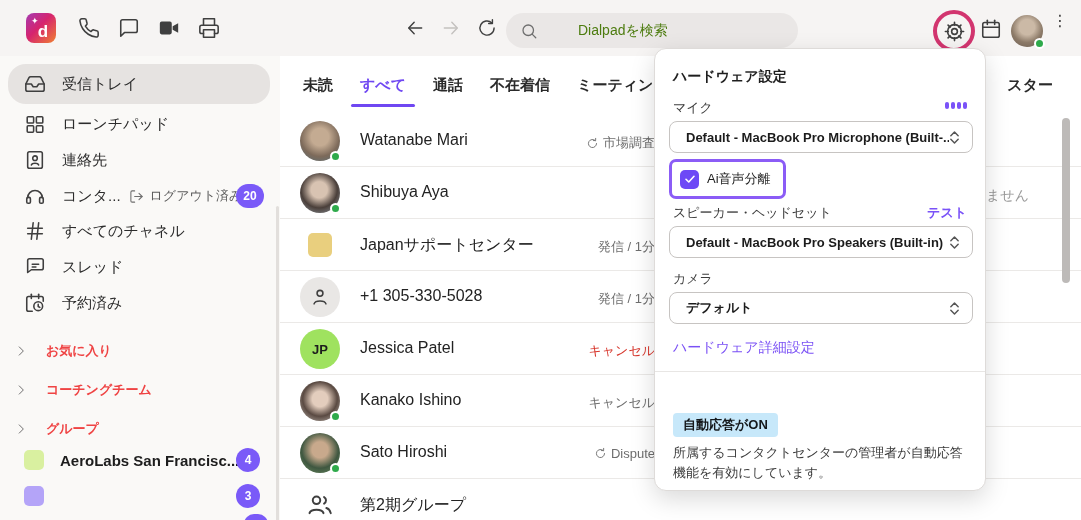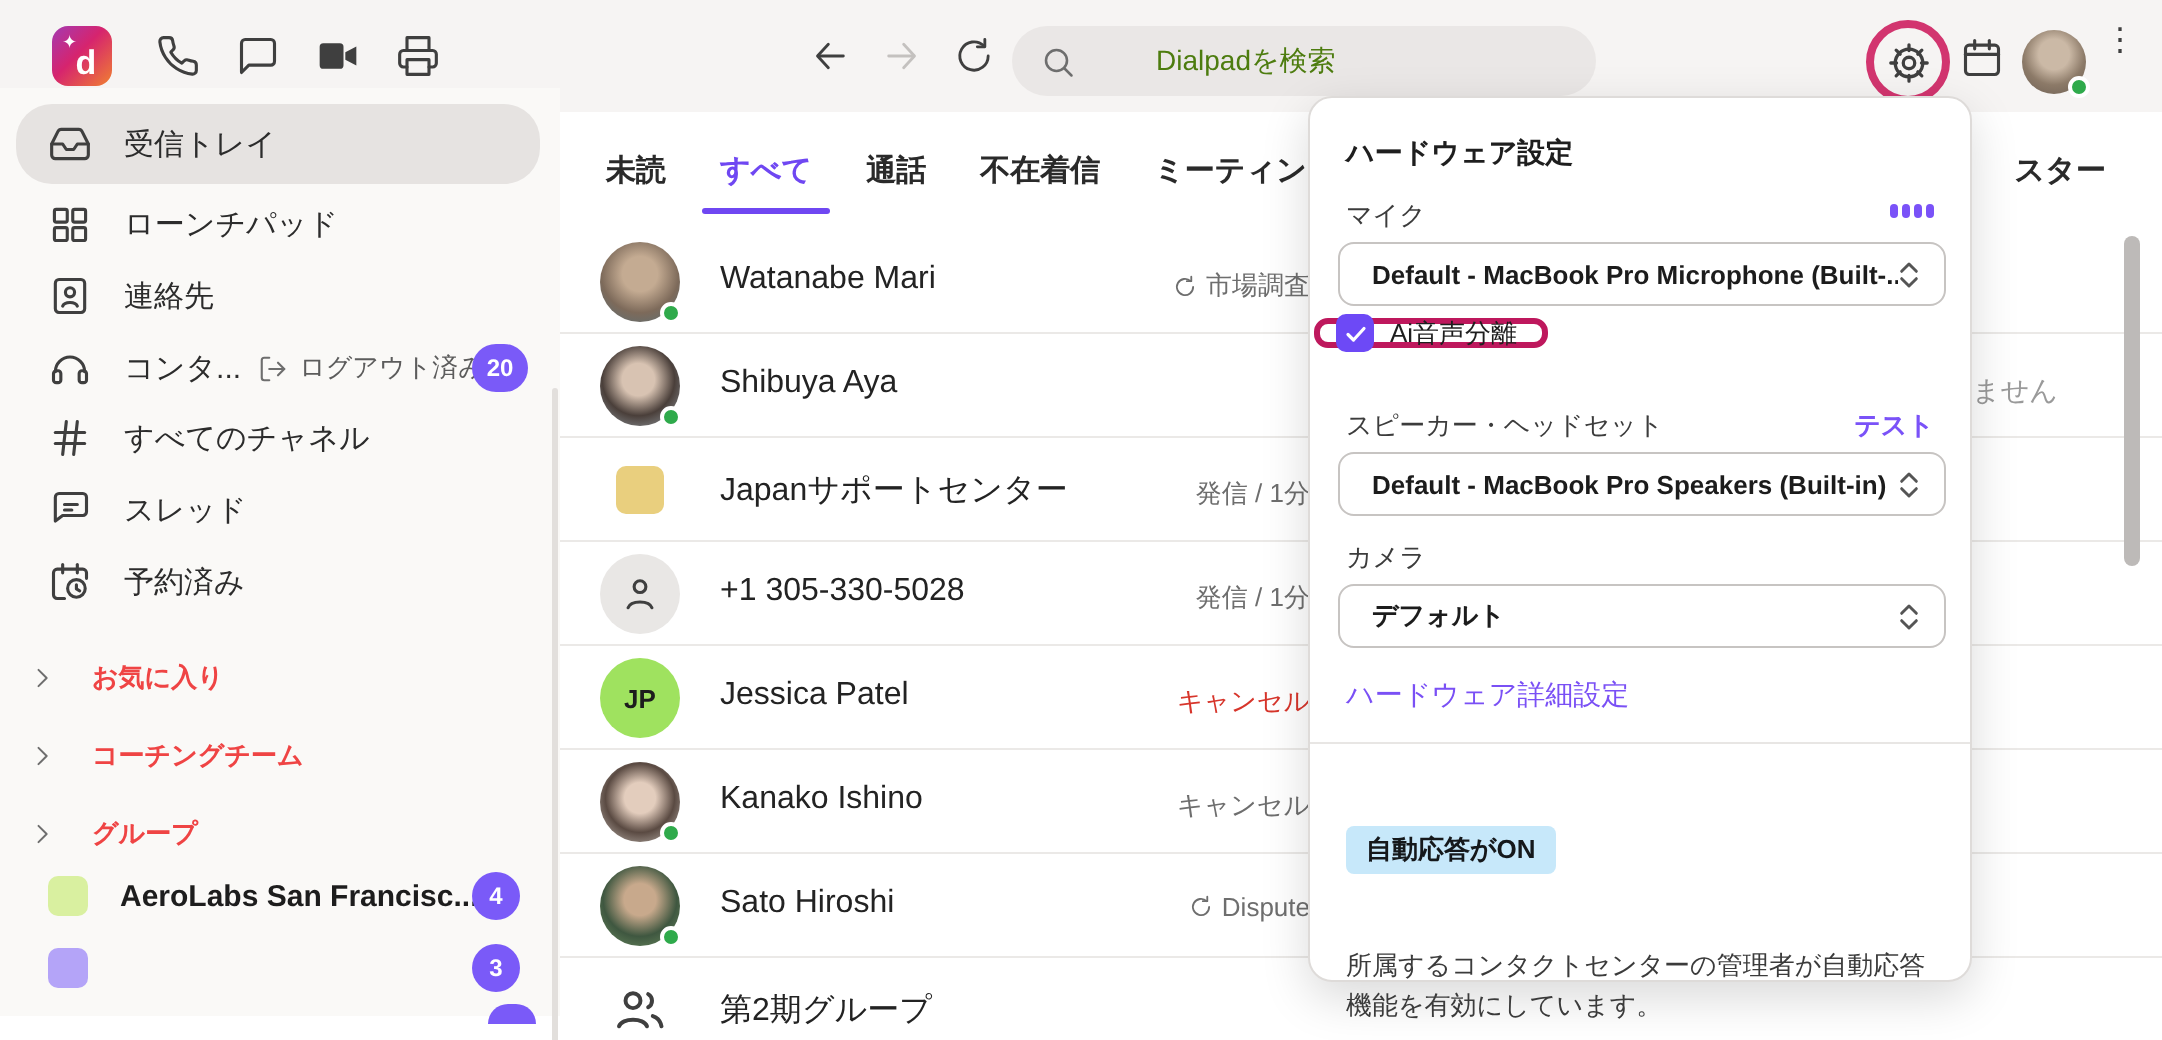--- a/index.html
+++ b/index.html
@@ -20,21 +20,21 @@
   .search .ph { color:#4d7c0f; font-size:14px; margin-left:40px; }
   .gear-ring { position:absolute; left:933px; top:10px; width:42px; height:42px; border-radius:50%;
                border:4px solid #d2356f; display:flex; align-items:center; justify-content:center; }
   .avatar-top { position:absolute; left:1011px; top:15px; width:32px; height:32px; border-radius:50%;
                 background:radial-gradient(circle at 50% 38%, #cbb9a6 0 30%, #8c7a68 60%, #6b5d52 100%); }
   .dot { position:absolute; width:11px; height:11px; border-radius:50%; background:#2faa4b; border:2px solid #fff; }
   .kebab { position:absolute; left:1052px; top:17px; width:16px; height:22px; font-size:16px; color:#3f3f3f;
            letter-spacing:0; line-height:7px; text-align:center; cursor:pointer; }
 
   
-  .sidebar { position:absolute; left:0; top:44px; width:280px; height:464px; background:#faf9f7; }
+  .sidebar { position:absolute; left:0; top:56px; width:280px; height:464px; background:#faf9f7; }
   .side-row { position:absolute; left:8px; width:262px; height:36px; display:flex; align-items:center;
               padding-left:16px; border-radius:18px; cursor:pointer; }
   .side-row.sel { background:#e6e3e1; height:40px; }
   .side-row .lbl { font-size:15px; color:#2c2c2c; margin-left:16px; white-space:nowrap; }
   .side-row svg { flex:0 0 auto; }
   .lo-status { font-size:13px; color:#5c5c5c; margin-left:6px; white-space:nowrap; }
   .badge-pill { position:absolute; right:6px; background:#7a5af8; color:#fff; font-size:12px; font-weight:bold;
                 min-width:28px; height:24px; border-radius:12px; display:flex; align-items:center; justify-content:center; }
   .badge-circ { position:absolute; right:10px; width:24px; height:24px; border-radius:50%; background:#7a5af8;
                 color:#fff; font-size:12px; font-weight:bold; display:flex; align-items:center; justify-content:center; }
@@ -75,30 +75,30 @@
   
   .popup { position:absolute; left:654px; top:48px; width:332px; height:443px; background:#fff;
            border:1px solid #dedbd9; border-radius:12px; box-shadow:0 8px 24px rgba(0,0,0,.15); z-index:10; }
   .pp-title { position:absolute; left:18px; top:19px; font-size:14px; font-weight:bold; color:#1e1e1e; }
   .pp-label { position:absolute; left:18px; font-size:13px; color:#3c3c3c; }
   .mic-dots { position:absolute; right:18px; top:53px; display:flex; gap:2px; }
   .mic-dots i { width:4px; height:7px; border-radius:2px; background:#7a52f8; }
   .pp-select { position:absolute; left:14px; width:304px; height:32px; border:1px solid #c7c4c2; border-radius:8px;
                display:flex; align-items:center; padding:0 12px 0 16px; cursor:pointer; background:#fff; }
   .pp-select .val { font-size:13px; font-weight:bold; color:#1c1c1c; white-space:nowrap; overflow:hidden; flex:1; }
-  .chk-box { position:absolute; left:2px; top:110px; height:15px; border:3px solid #be185d; border-radius:7px;
+  .chk-box { position:absolute; left:14px; top:110px; height:40px; border:3px solid #8b5cf6; border-radius:7px;
              display:flex; align-items:center; padding:0 12px 0 8px; gap:8px; cursor:pointer; }
   .chk { width:19px; height:19px; border-radius:5px; background:#6d49f6; display:flex; align-items:center; justify-content:center; }
   .chk-lbl { font-size:13px; color:#1e1e1e; }
   .pp-link { position:absolute; left:18px; font-size:14px; color:#7a50f5; cursor:pointer; }
   .test-link { position:absolute; right:18px; top:155px; font-size:13px; font-weight:bold; color:#7a52f8; cursor:pointer; }
   .pp-div { position:absolute; left:0; top:322px; width:100%; height:1px; background:#e8e6e4; }
   .pp-badge { position:absolute; left:18px; top:364px; background:#c7e8fa; color:#15181b; font-size:13px;
               font-weight:bold; padding:3px 10px; border-radius:4px; }
-  .pp-para { position:absolute; left:18px; top:394px; width:298px; font-size:13px; color:#3b3b3b; line-height:1.55;margin-top:30px; }
+  .pp-para { position:absolute; left:18px; top:394px; width:298px; font-size:13px; color:#3b3b3b; line-height:1.55; }
 
   svg.ic { stroke:#3f3f3f; fill:none; stroke-width:1.7; stroke-linecap:round; stroke-linejoin:round; }
   svg.gray { stroke:#6e6e6e; }
   svg.lt { stroke:#c4c1bf; }
 </style>
 </head>
 <body>
 
 <div class="topbar">
   <div class="logo">

